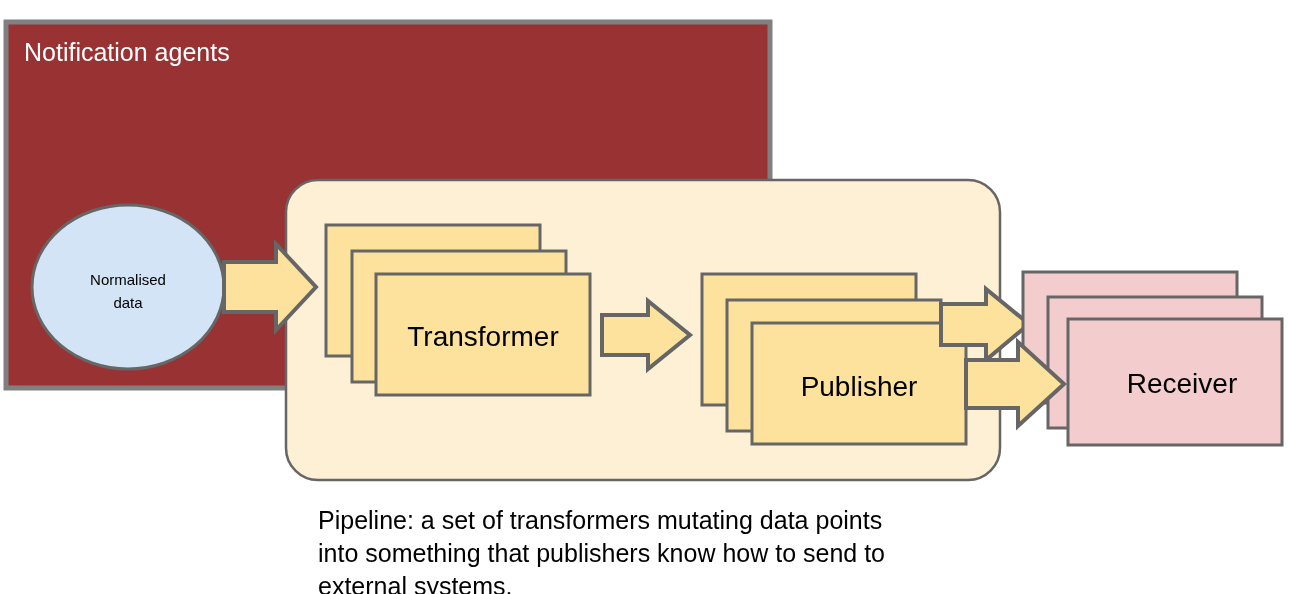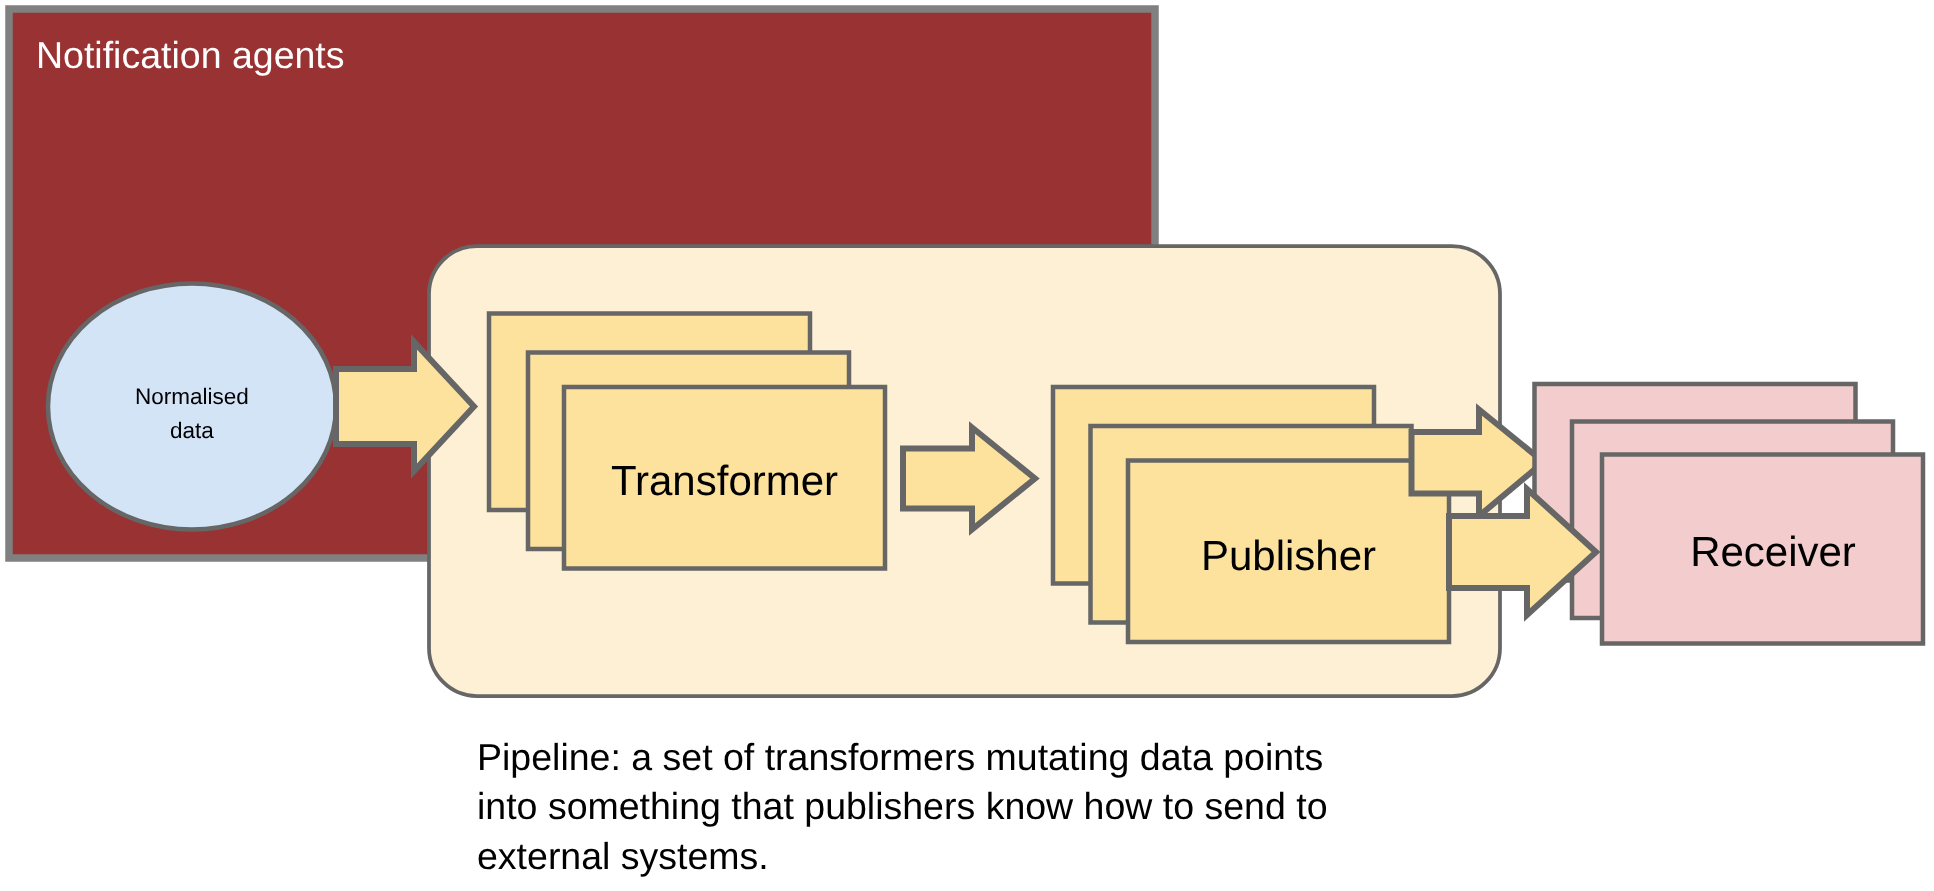--- a/index.html
+++ b/index.html
@@ -9,21 +9,21 @@
   }
   body {
     width: 1289px;
     height: 594px;
     font-family: "Liberation Sans", sans-serif;
     position: relative;
     overflow: hidden;
   }
   #diagram-root {
     position: absolute;
-    left: 0; top: 0;
+    left: 0; top: 16px;
     width: 1289px;
     height: 506px;
   }
   svg.diagram {
     display: block;
     width: 1289px;
     height: 594px;
   }
   .lbl {
     font-family: "Liberation Sans", sans-serif;

